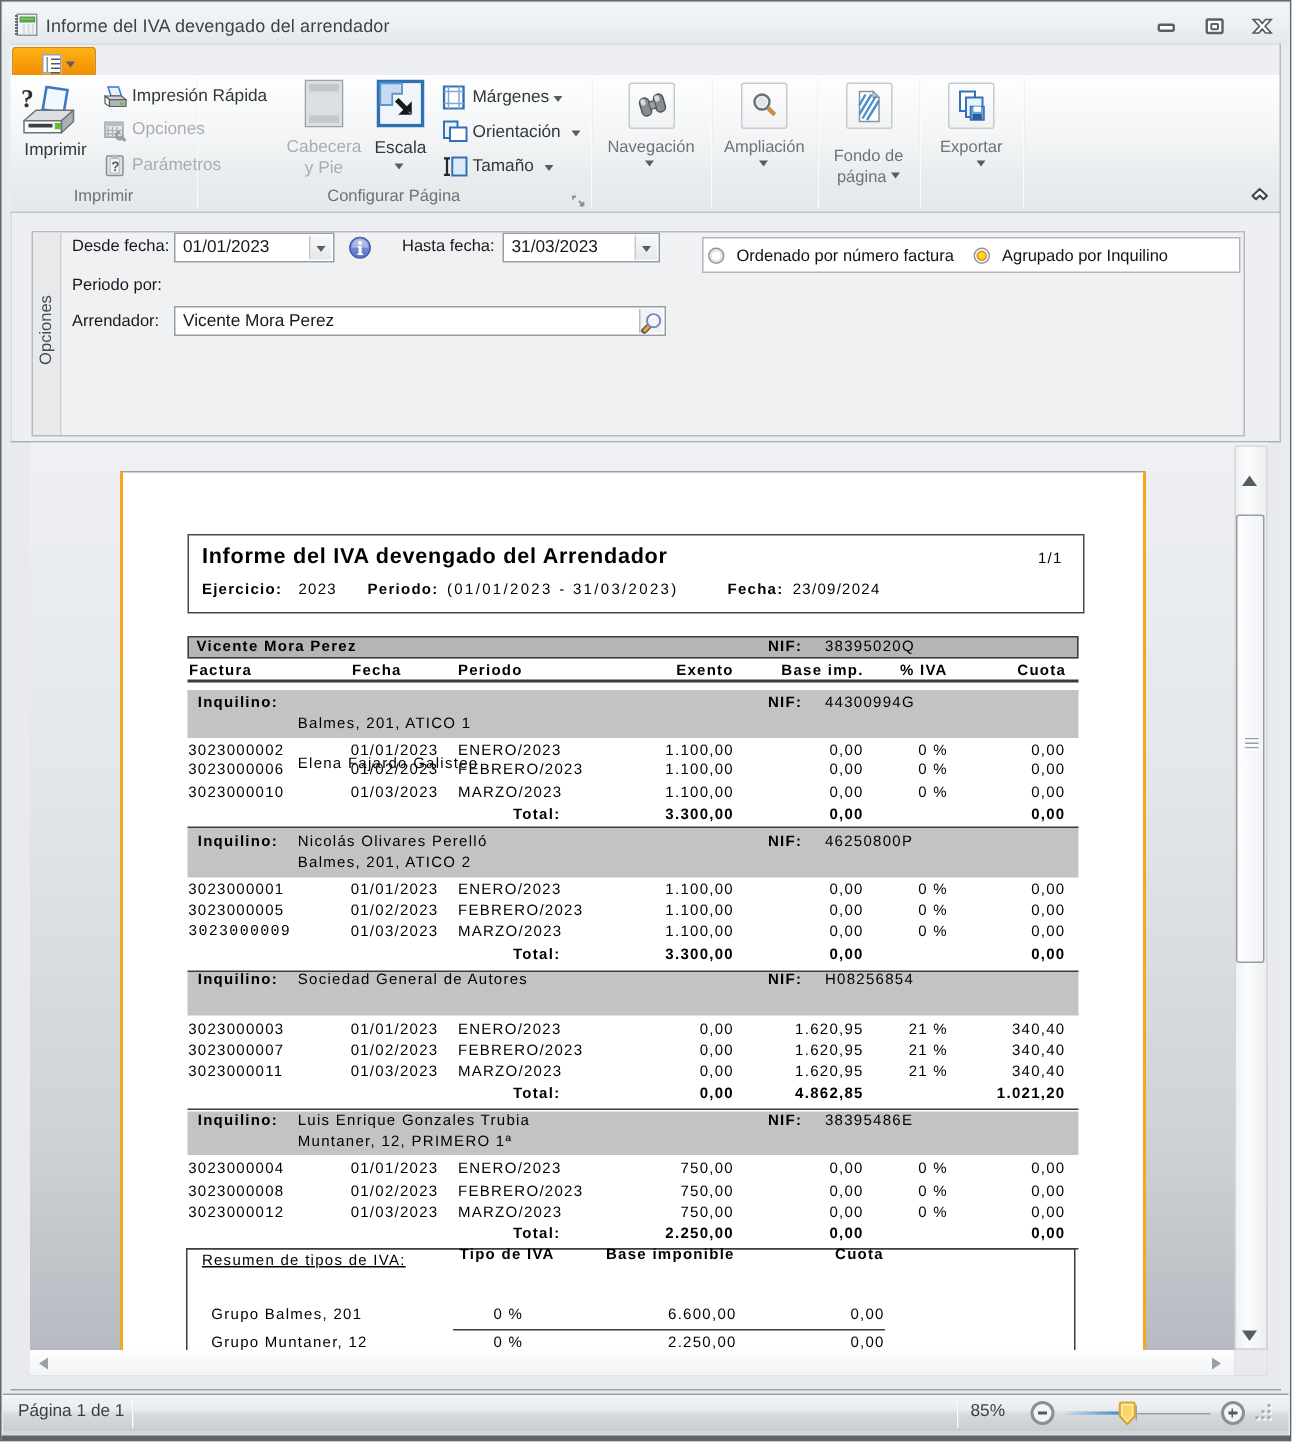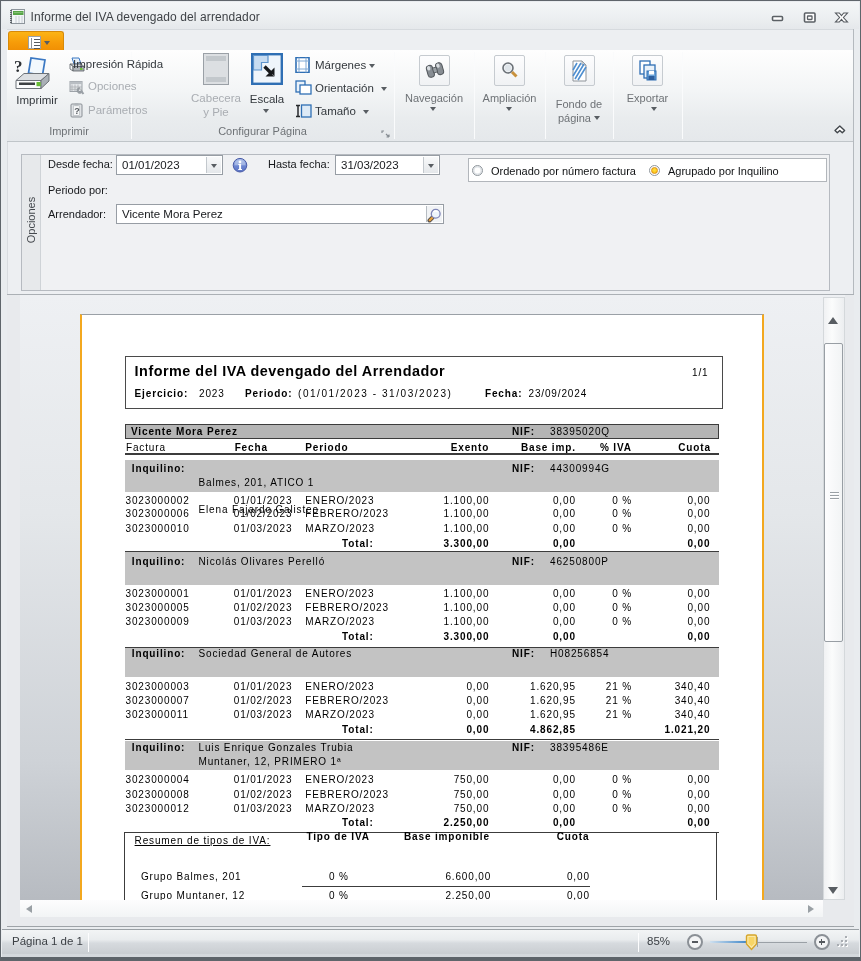--- a/index.html
+++ b/index.html
@@ -130,21 +130,21 @@
 </svg>
 
 <div class="a rlbl" style="left:0px;top:44px;width:60px;text-align:center">Imprimir</div>
 <svg class="a" style="left:62px;top:7px" width="17" height="15" viewBox="0 0 17 15">
 <path d="M3 1 L10 1 L12 7 L5 7 Z" fill="#e8f0f8" stroke="#3b78c3" stroke-width="1"></path>
 <path d="M1 7 L12 7 L15 9.5 L4 9.5 Z" fill="#cfd3d7" stroke="#585d62" stroke-width="0.8"></path>
 <path d="M1 7 L1 12 L4 14 L4 9.5 Z" fill="#f6f7f8" stroke="#585d62" stroke-width="0.8"></path>
 <path d="M4 9.5 L4 14 L15 14 L15 9.5 Z" fill="#b0b5ba" stroke="#585d62" stroke-width="0.8"></path>
 <rect x="11" y="11" width="2.5" height="2" fill="#6fc23d"></rect>
 </svg>
-<div class="a rlbl" style="left:66px;top:8px">Impresión Rápida</div>
+<div class="a rlbl" style="left:81px;top:8px">Impresión Rápida</div>
 <svg class="a" style="left:62px;top:30px" width="17" height="15" viewBox="0 0 17 15">
 <rect x="1" y="1.5" width="12" height="10" fill="#e4e7ea" stroke="#9ba1a7"></rect>
 <rect x="1" y="1.5" width="12" height="2.5" fill="#b9bec3"></rect>
 <path d="M3 4.5 L3 11.5 M6 4.5 L6 11.5 M9 4.5 L9 11.5 M1 7 L13 7 M1 9.3 L13 9.3" stroke="#a9aeb3" stroke-width="0.8"></path>
 <path d="M10.5 7.5 a3 3 0 1 0 3 4.5 l-1.5-1 a1.5 1.5 0 1 1-1-2.5 Z" fill="#9aa0a6" stroke="#878d93" stroke-width="0.5"></path>
 <rect x="12" y="10" width="2" height="4.5" fill="#9aa0a6" transform="rotate(-35 13 12)"></rect>
 </svg>
 <div class="a rlbl rdis" style="left:81px;top:30px">Opciones</div>
 <svg class="a" style="left:62px;top:53px" width="17" height="15" viewBox="0 0 17 15">
 <rect x="2" y="1" width="11" height="13" rx="1" fill="#dfe2e5" stroke="#898f95" stroke-width="1"></rect>
@@ -299,21 +299,21 @@
 <div class="a rp" style="left:117px;top:73px">2023</div>
 <div class="a rp rpb" style="left:163px;top:73px">Periodo:</div>
 <div class="a rp" style="left:216px;top:73px;letter-spacing:1.55px">(01/01/2023 - 31/03/2023)</div>
 <div class="a rp rpb" style="left:403px;top:73px">Fecha:</div>
 <div class="a rp" style="left:446.5px;top:73px">23/09/2024</div>
 <div class="a band" style="top:108.5px;height:15px;background:#b5b5b5;border:1px solid #3c3c3c;"></div>
 <div class="a rp rpb" style="left:49px;top:110.5px">Vicente Mora Perez</div>
 <div class="a rp" style="left:430px;top:110.5px"><b>NIF:</b></div>
       <div class="a rp" style="left:468px;top:110.5px">38395020Q</div>
 <div class="a row" style="top:126.0px">
-        <span class="cc" style="left:1.0px; font-weight:normal;">Factura</span>
+        <span class="cc" style="left:1.0px; font-weight:bold;">Factura</span>
         <span class="cc" style="right:451.2px; font-weight:bold;">Fecha</span>
         <span class="cc" style="left:180.3px; font-weight:bold;">Periodo</span>
         <span class="cc" style="right:229.8px; font-weight:bold;">Exento</span>
         <span class="cc" style="right:143.2px; font-weight:bold;">Base imp.</span>
         <span class="cc" style="right:87.2px; font-weight:bold;">% IVA</span>
         <span class="cc" style="right:8.2px; font-weight:bold;">Cuota</span>
       </div>
 <div class="a" style="left:43px;top:138px;width:594px;height:1.5px;background:#3c3c3c"></div>
 <div class="a band" style="top:144.5px;height:32px"></div>
 <div class="a row" style="top:146.5px">
@@ -359,40 +359,43 @@
         <span class="cc" style="right:8.7px; font-weight:bold;">0,00</span>
       </div>
 <div class="a" style="left:43px;top:235.5px;width:594px;height:1px;background:#3c3c3c"></div>
 <div class="a band" style="top:237px;height:32.5px"></div>
 <div class="a row" style="top:239.7px">
         <span class="cc" style="left:6.8px;"><b>Inquilino:</b></span>
         <span class="cc" style="left:73.5px;">Nicolás Olivares Perelló</span>
         <span class="cc" style="left:387.0px;"><b>NIF:</b></span>
         <span class="cc" style="left:425.0px;">46250800P</span>
       </div>
+<div class="a row" style="top:254.1px">
+        <span class="cc" style="left:73.5px;">Balmes, 201, ATICO 2</span>
+      </div>
 <div class="a row" style="top:271.7px">
         <span class="cc" style="left:0.5px;">3023000001</span>
         <span class="cc" style="right:426.7px;">01/01/2023</span>
         <span class="cc" style="left:180.3px;">ENERO/2023</span>
         <span class="cc" style="right:229.7px;">1.100,00</span>
         <span class="cc" style="right:143.2px;">0,00</span>
         <span class="cc" style="right:87.0px;">0 %</span>
         <span class="cc" style="right:8.7px;">0,00</span>
       </div>
 <div class="a row" style="top:285.9px">
         <span class="cc" style="left:0.5px;">3023000005</span>
         <span class="cc" style="right:426.7px;">01/02/2023</span>
         <span class="cc" style="left:180.3px;">FEBRERO/2023</span>
         <span class="cc" style="right:229.7px;">1.100,00</span>
         <span class="cc" style="right:143.2px;">0,00</span>
         <span class="cc" style="right:87.0px;">0 %</span>
         <span class="cc" style="right:8.7px;">0,00</span>
       </div>
 <div class="a row" style="top:299.9px">
-        <span class="cc" style="left:0.5px;">3023000009</span>
+        <span class="cc" style="left:0.5px;font-family:Liberation Mono, monospace;">3023000009</span>
         <span class="cc" style="right:426.7px;">01/03/2023</span>
         <span class="cc" style="left:180.3px;">MARZO/2023</span>
         <span class="cc" style="right:229.7px;">1.100,00</span>
         <span class="cc" style="right:143.2px;">0,00</span>
         <span class="cc" style="right:87.0px;">0 %</span>
         <span class="cc" style="right:8.7px;">0,00</span>
       </div>
 <div class="a row" style="top:314.7px">
         <span class="cc" style="right:345.4px; font-weight:bold;">Total:</span>
         <span class="cc" style="right:229.7px; font-weight:bold;">3.300,00</span>

